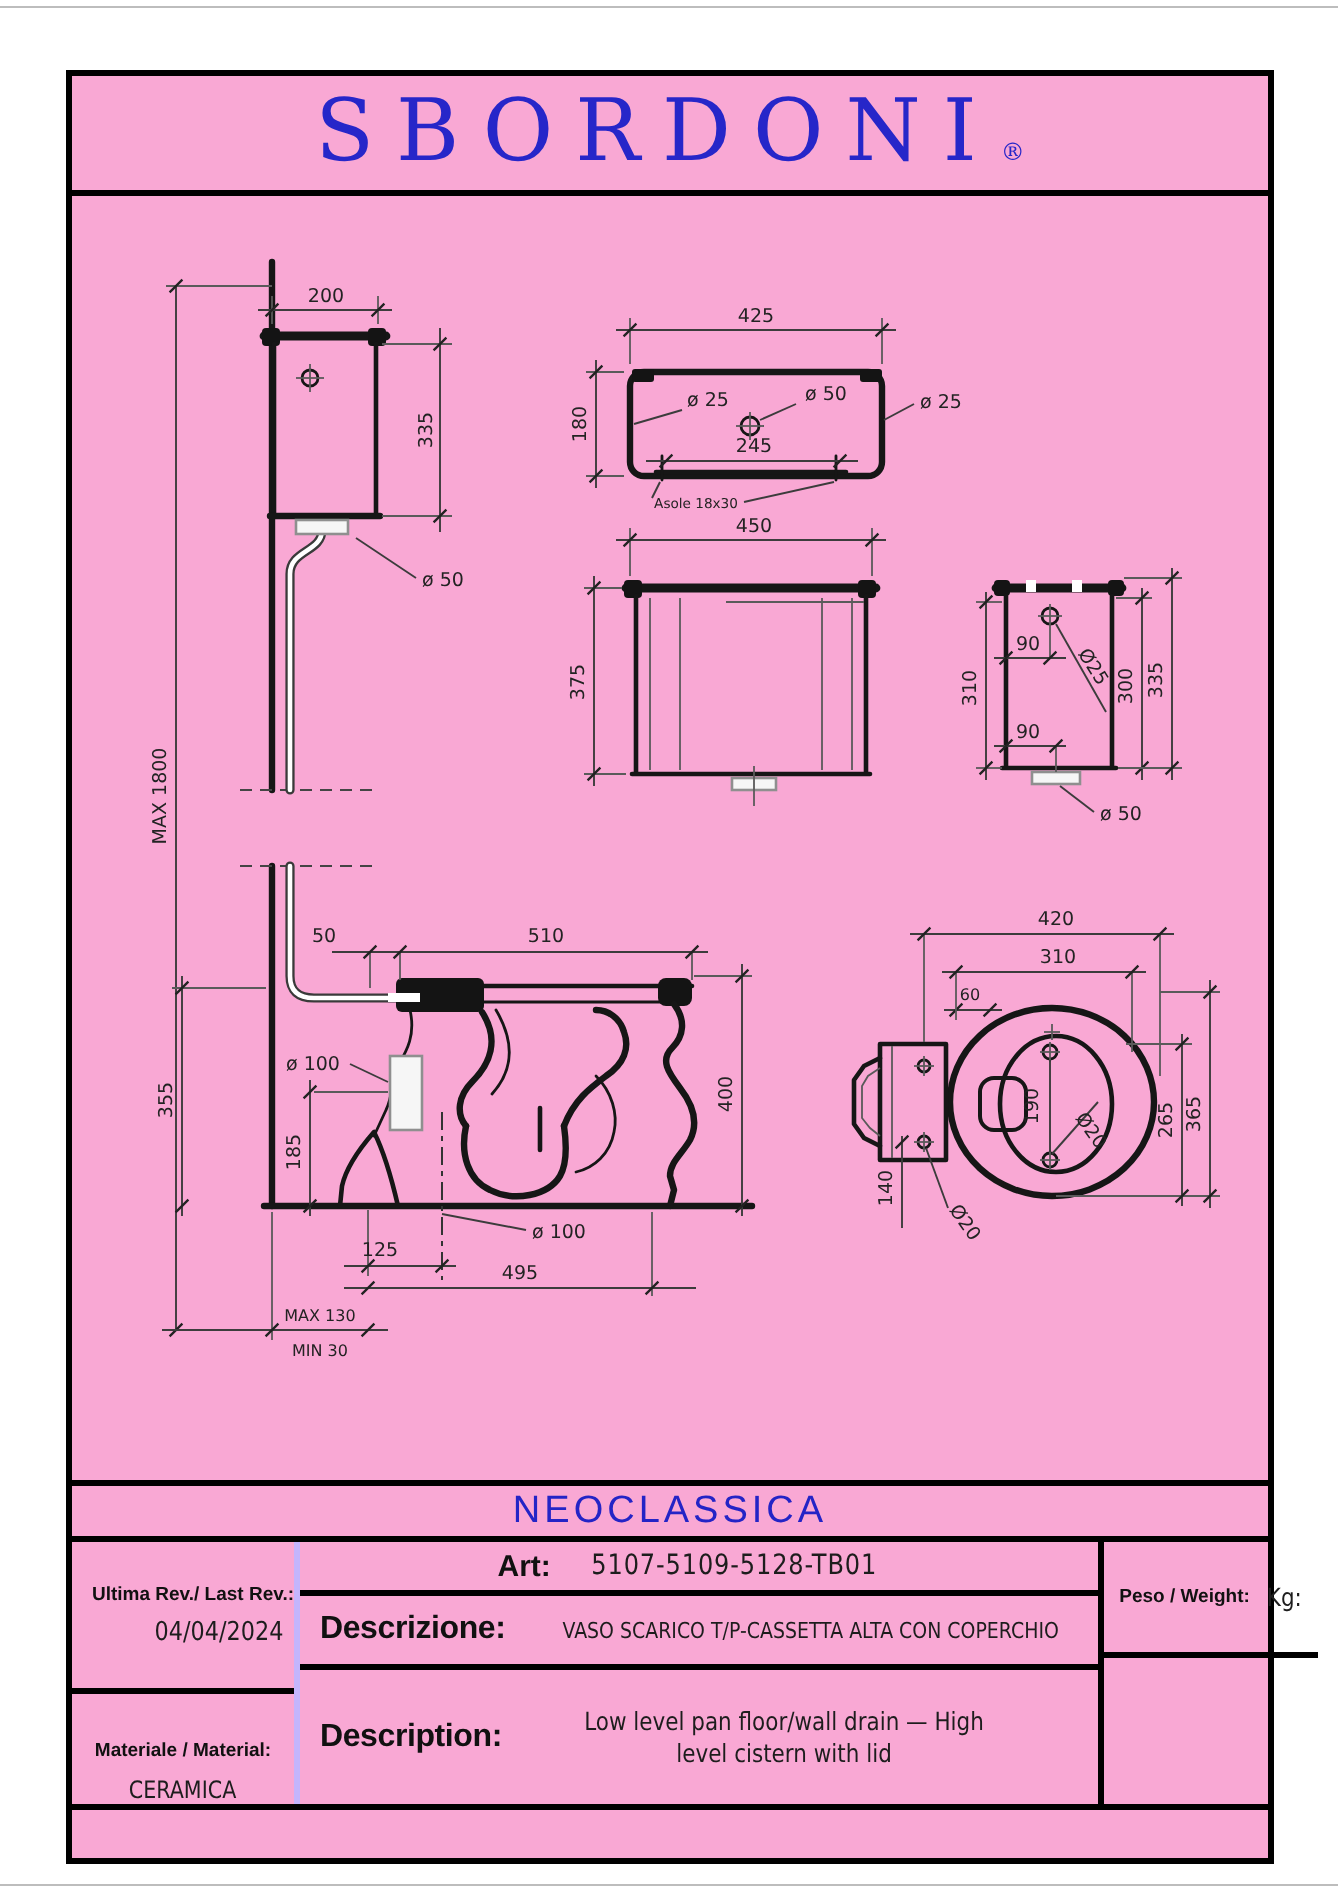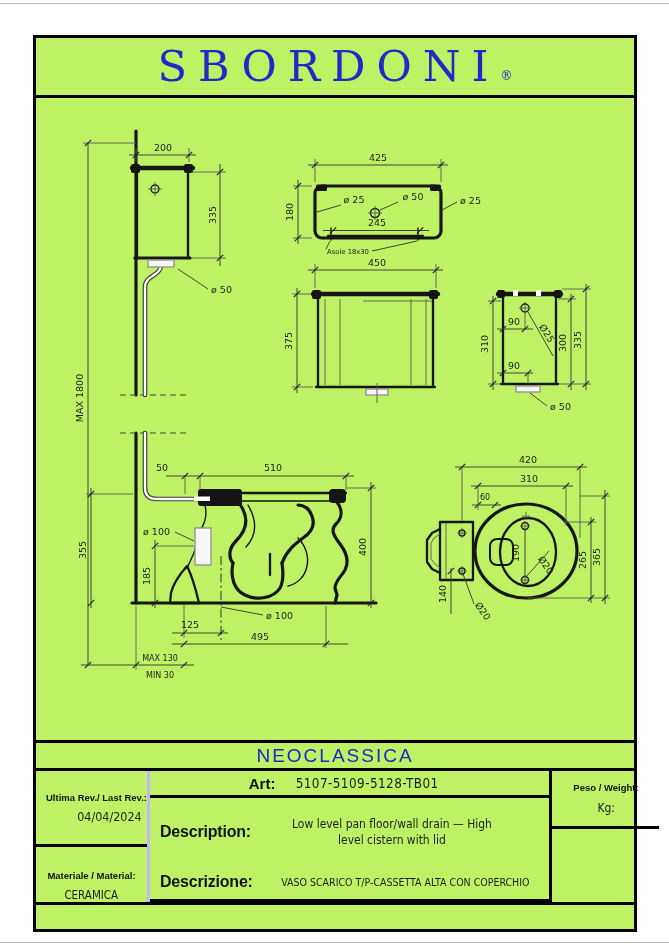--- a/index.html
+++ b/index.html
@@ -1,41 +1,41 @@
 <!DOCTYPE html>
 <html><head>
 <meta charset="utf-8">
 <style>
   html,body{margin:0;padding:0;background:#fff;}
   body{width:669px;height:946px;position:relative;font-family:"Liberation Sans",sans-serif;color:#111;}
   .page-line{position:absolute;left:0;width:669px;height:1px;background:#bdbdbd;}
   #pl-top{top:3px;} #pl-bottom{top:942px;}
   .frame{position:absolute;left:33px;top:35px;width:604px;height:897px;border:3px solid #000;
-         box-sizing:border-box;display:flex;flex-direction:column;background:#bef264;}
+         box-sizing:border-box;display:flex;flex-direction:column;background:#f9a8d4;}
   
   .hdr{height:57px;border-bottom:3px solid #000;display:flex;align-items:center;justify-content:center;}
   .brand{font-family:"DejaVu Serif",serif;font-weight:400;font-size:43px;letter-spacing:11px;line-height:1;}
   .reg{font-family:"DejaVu Serif",serif;font-size:12px;margin-left:1px;margin-top:18px;}
   
   .draw{height:642px;border-bottom:3px solid #000;position:relative;overflow:hidden;}
   .draw svg{position:absolute;left:0;top:0;}
   
   .series{height:25px;border-bottom:3px solid #000;display:flex;align-items:center;justify-content:center;
           font-family:Liberation Sans, sans-serif;font-size:19px;letter-spacing:2px;}
   
   .tbl{height:131px;border-bottom:3px solid #000;display:grid;grid-template-columns:111px 1fr 107px;}
   .colL,.colR{display:flex;flex-direction:column;}
   .colM{display:flex;flex-direction:column;border-left:3px solid #c4b5fd;border-right:3px solid #000;text-align:center;}
   .cell{box-sizing:border-box;}
   .cL1{height:76px;border-bottom:3px solid #000;display:flex;flex-direction:column;align-items:flex-end;justify-content:center;gap:6px;}
   .cL2{flex:1;display:flex;flex-direction:column;align-items:center;justify-content:flex-end;gap:7px;}
   .cM1{height:27px;border-bottom:3px solid #000;display:flex;align-items:center;justify-content:center;gap:9px;}
   .cM2{height:37px;border-bottom:3px solid #000;display:flex;align-items:center;gap:8px;padding-left:10px;}
   .cM3{flex:1;display:flex;align-items:center;gap:10px;padding-left:10px;}
-  .cR1{height:58px;border-bottom:3px solid #000;display:flex;flex-direction:column;align-items:center;justify-content:center;gap:7px;}
+  .cR1{height:58px;border-bottom:3px solid #000;display:flex;flex-direction:row;align-items:center;justify-content:center;gap:7px;}
   .cR2{flex:1;display:flex;flex-direction:column;align-items:center;justify-content:flex-start;padding-top:7px;gap:6px;}
   .lblS{font-weight:bold;font-size:9.5px;}
   .lblB{font-weight:bold;font-size:16px;letter-spacing:-0.2px;}
   .lblA{font-weight:bold;font-size:15px;}
   .cad{font-family:"DejaVu Sans",sans-serif;color:#1d1d1d;transform:scaleX(.86);transform-origin:center;display:inline-block;white-space:nowrap;}
   .vDate{font-size:13px;} .vArt{font-size:14px;letter-spacing:.5px;} .vKg{font-size:12.5px;}
   .vMat{font-size:12px;} .vDit{font-size:11px;} .vDen{font-size:12.5px;white-space:normal;width:262px;line-height:1.25;}
   .vTol{font-size:7.6px;}
   
   .note{flex:1;display:flex;align-items:center;justify-content:center;font-weight:bold;font-size:12.5px;}
@@ -395,27 +395,27 @@
       <div class="cell cL2">
         <span class="lblS">Materiale / Material:</span>
         <span class="cad vMat">CERAMICA</span>
       </div>
     </div>
     <div class="colM">
       <div class="cell cM1">
         <span class="lblA">Art:</span>
         <span class="cad vArt">5107-5109-5128-TB01</span>
       </div>
+      <div class="cell cM2">
+        <span class="lblB">Descrizione:</span>
+        <span class="cad vDit">VASO SCARICO T/P-CASSETTA ALTA CON COPERCHIO</span>
+      </div>
       <div class="cell cM3">
         <span class="lblB">Description:</span>
         <span class="cad vDen">Low level pan floor/wall drain — High level cistern with lid</span>
-      </div>
-      <div class="cell cM2">
-        <span class="lblB">Descrizione:</span>
-        <span class="cad vDit">VASO SCARICO T/P-CASSETTA ALTA CON COPERCHIO</span>
       </div>
     </div>
     <div class="colR">
       <div class="cell cR1">
         <span class="lblS">Peso / Weight:</span>
         <span class="cad vKg">Kg:</span>
       </div>
     </div>
   </div>
 

